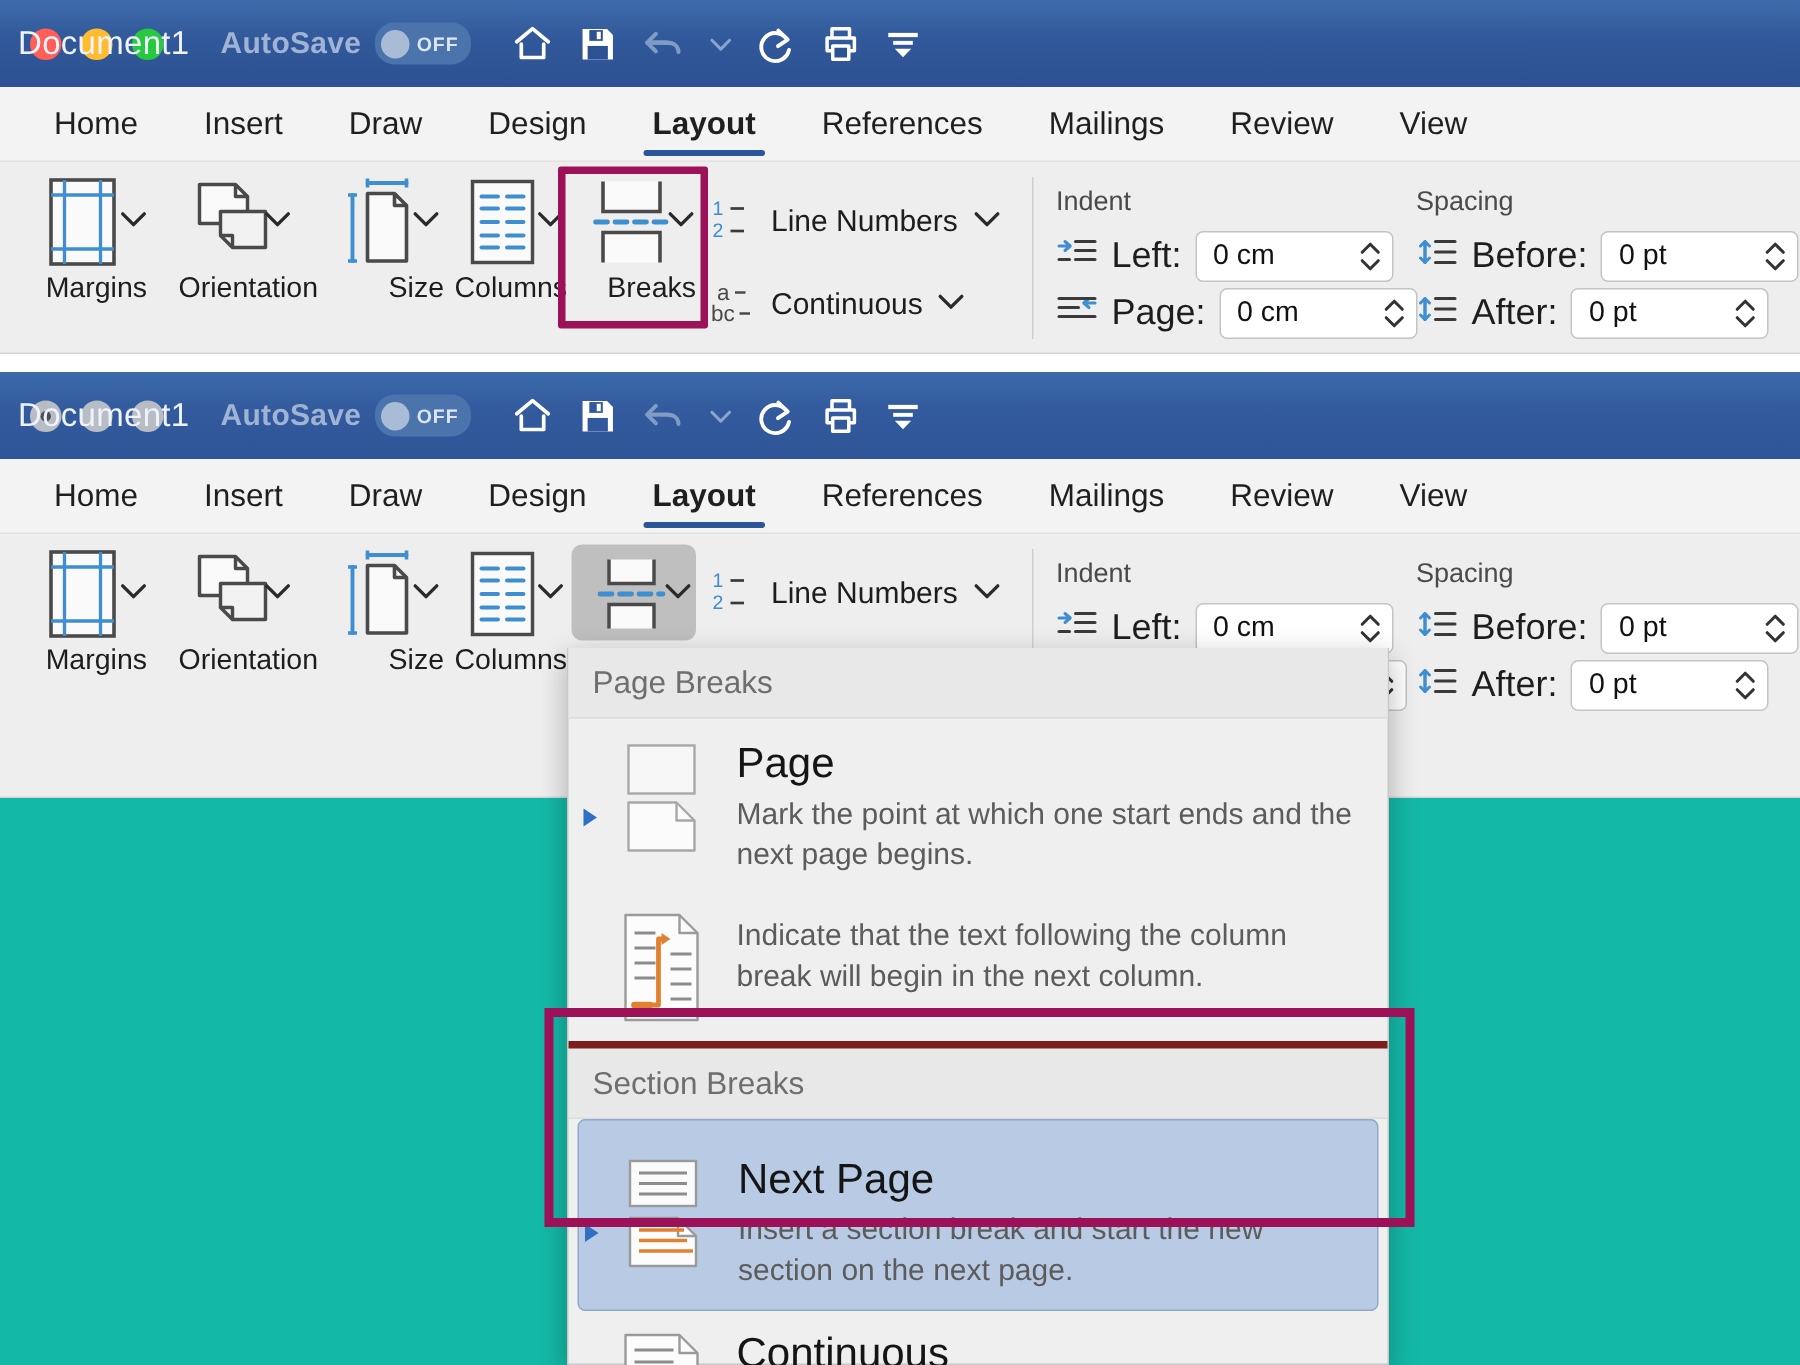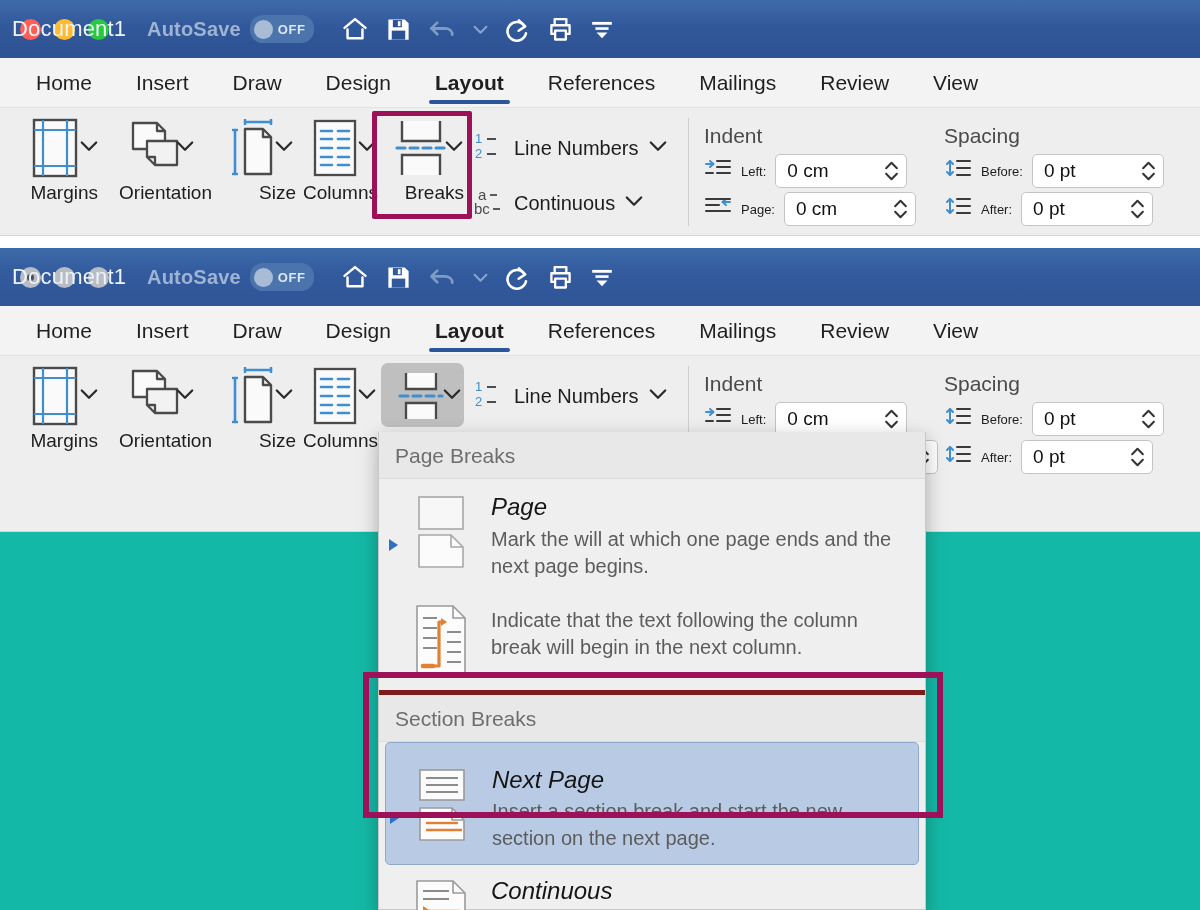--- a/index.html
+++ b/index.html
@@ -71,24 +71,24 @@
   }
   .big-btn .glyph { height:72px; display:flex; align-items:center; justify-content:center;}
   .big-btn .cap { font-size:19px; color:#1d1d1d; margin-top:-2px; white-space:nowrap;}
   .caret-lg { position:absolute; top:28px; font-size:0; }
 
   .sep { position:absolute; width:1px; background:#cfcfcf; }
 
   .mini-row { position:absolute; display:flex; align-items:center; gap:10px; }
   .mini-row .lbl { font-size:20px; color:#1d1d1d; white-space:nowrap; }
 
-  .grp-label { position:absolute; font-size:21px; color:#4a4a4a; }
+  .grp-label { position:absolute; font-size:18px; color:#4a4a4a; }
 
   .field-row { position:absolute; display:flex; align-items:center; gap:9px; }
-  .field-row .fl { font-size:13px; color:#1d1d1d; white-space:nowrap;}
+  .field-row .fl { font-size:24px; color:#1d1d1d; white-space:nowrap;}
   .spinbox {
     width:132px; height:34px; background:#fff; border:1px solid #c4c4c4;
     border-radius:5px; display:flex; align-items:center; justify-content:space-between;
     padding:0 7px 0 11px; font-size:19px; color:#111;
   }
   .stepper { display:flex; flex-direction:column; line-height:0; color:#2a2a2a;}
 
   .breaks-highlight {
     position:absolute; border:5px solid #9c1158; background:transparent; border-radius:2px;
   }
@@ -105,21 +105,21 @@
     box-shadow:0 6px 18px rgba(0,0,0,.28);
   }
   .menu-header {
     font-size:21px; color:#6e6e6e; padding:12px 0 10px 16px;
     background:#e8e8e8; border-bottom:1px solid #dcdcdc;
   }
   .menu-item { display:flex; align-items:flex-start; padding:12px 14px 12px 8px; position:relative;}
   .menu-item .arrow { width:16px; flex:0 0 16px; padding-top:44px; }
   .menu-item .ico { width:76px; flex:0 0 76px; display:flex; justify-content:center; padding-top:2px;}
   .menu-item .txt { padding-left:12px; }
-  .menu-item .t-title { font-size:24px; color:#151515; line-height:1.15;font-style:italic; }
+  .menu-item .t-title { font-size:28px; color:#151515; line-height:1.15; }
   .menu-item .t-desc { font-size:20px; color:#5c5c5c; line-height:1.35; margin-top:5px; max-width:452px;}
   .menu-item.selected {
     background:#b9cbe4; border:1px solid #8fa9ca; border-radius:5px;
     margin:0 6px; padding-left:2px;
   }
   .section-highlight {
     position:absolute; border:6px solid #9c1158; pointer-events:none;
   }
   .white-gap { position:absolute; left:0; width:1200px; background:#ffffff; }
 </style>
@@ -790,21 +790,21 @@
       </div>
       <div class="ico">
         <svg width="60" height="74" viewBox="0 0 60 74">
           <rect x="8" y="2" width="44" height="32" fill="#f7f7f7" stroke="#a8a8a8" stroke-width="1.6"></rect>
           <path d="M8 40h32l12 12v20H8z" fill="#fbfbfb" stroke="#a8a8a8" stroke-width="1.6" stroke-linejoin="round"></path>
           <path d="M40 40v12h12" fill="none" stroke="#a8a8a8" stroke-width="1.6" stroke-linejoin="round"></path>
         </svg>
       </div>
       <div class="txt">
         <div class="t-title">Page</div>
-        <div class="t-desc">Mark the will at which one page ends and the next page begins.</div>
+        <div class="t-desc">Mark the point at which one start ends and the next page begins.</div>
       </div>
     </div>
 
     <div class="menu-item" style="padding-top:10px;">
       <div class="arrow"></div>
       <div class="ico">
         <svg width="60" height="74" viewBox="0 0 60 74">
           <path d="M6 2h36l12 12v58H6z" fill="#fcfcfc" stroke="#9a9a9a" stroke-width="1.6" stroke-linejoin="round"></path>
           <path d="M42 2v12h12" fill="none" stroke="#9a9a9a" stroke-width="1.6" stroke-linejoin="round"></path>
           <g stroke="#8c8c8c" stroke-width="2">

